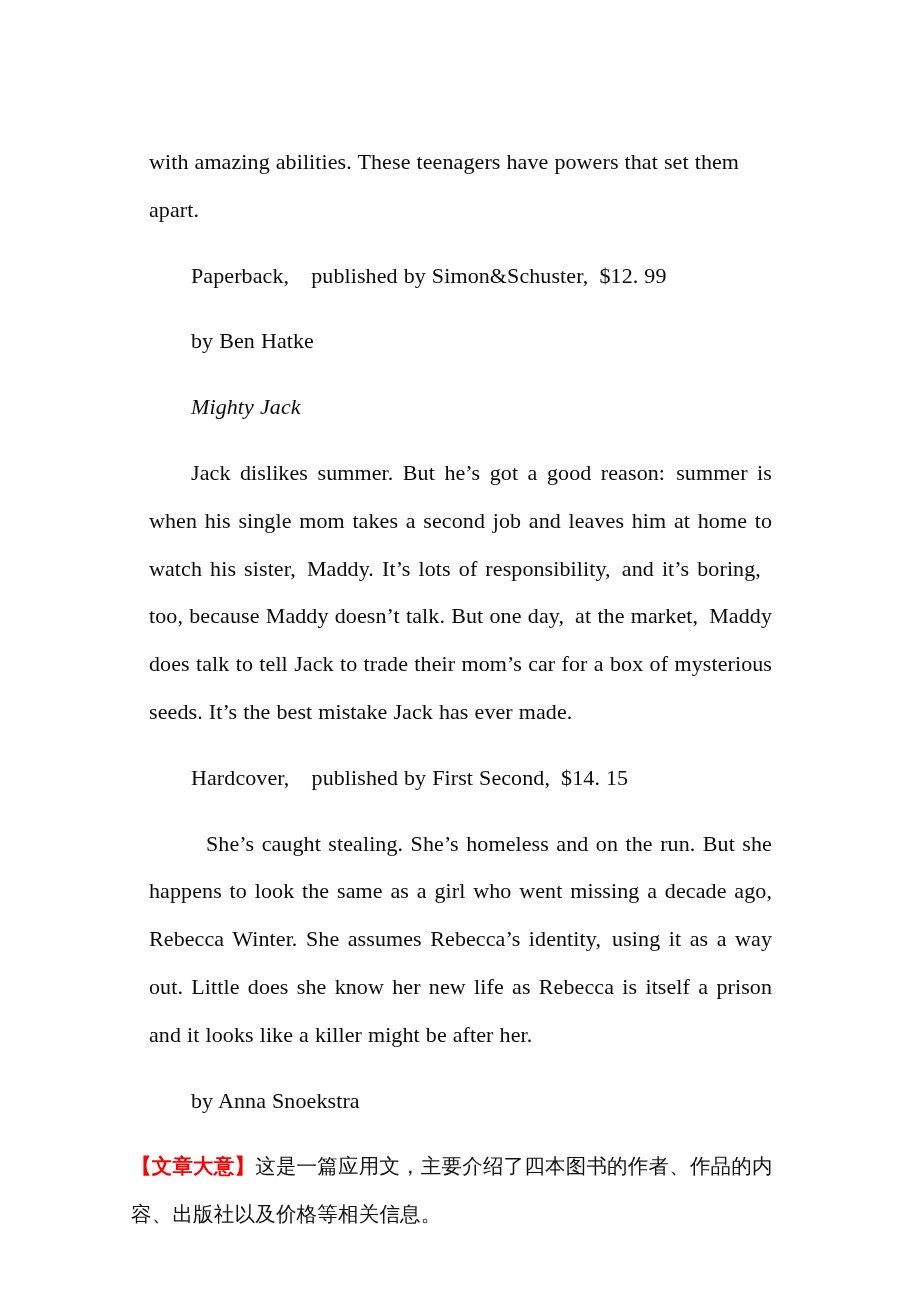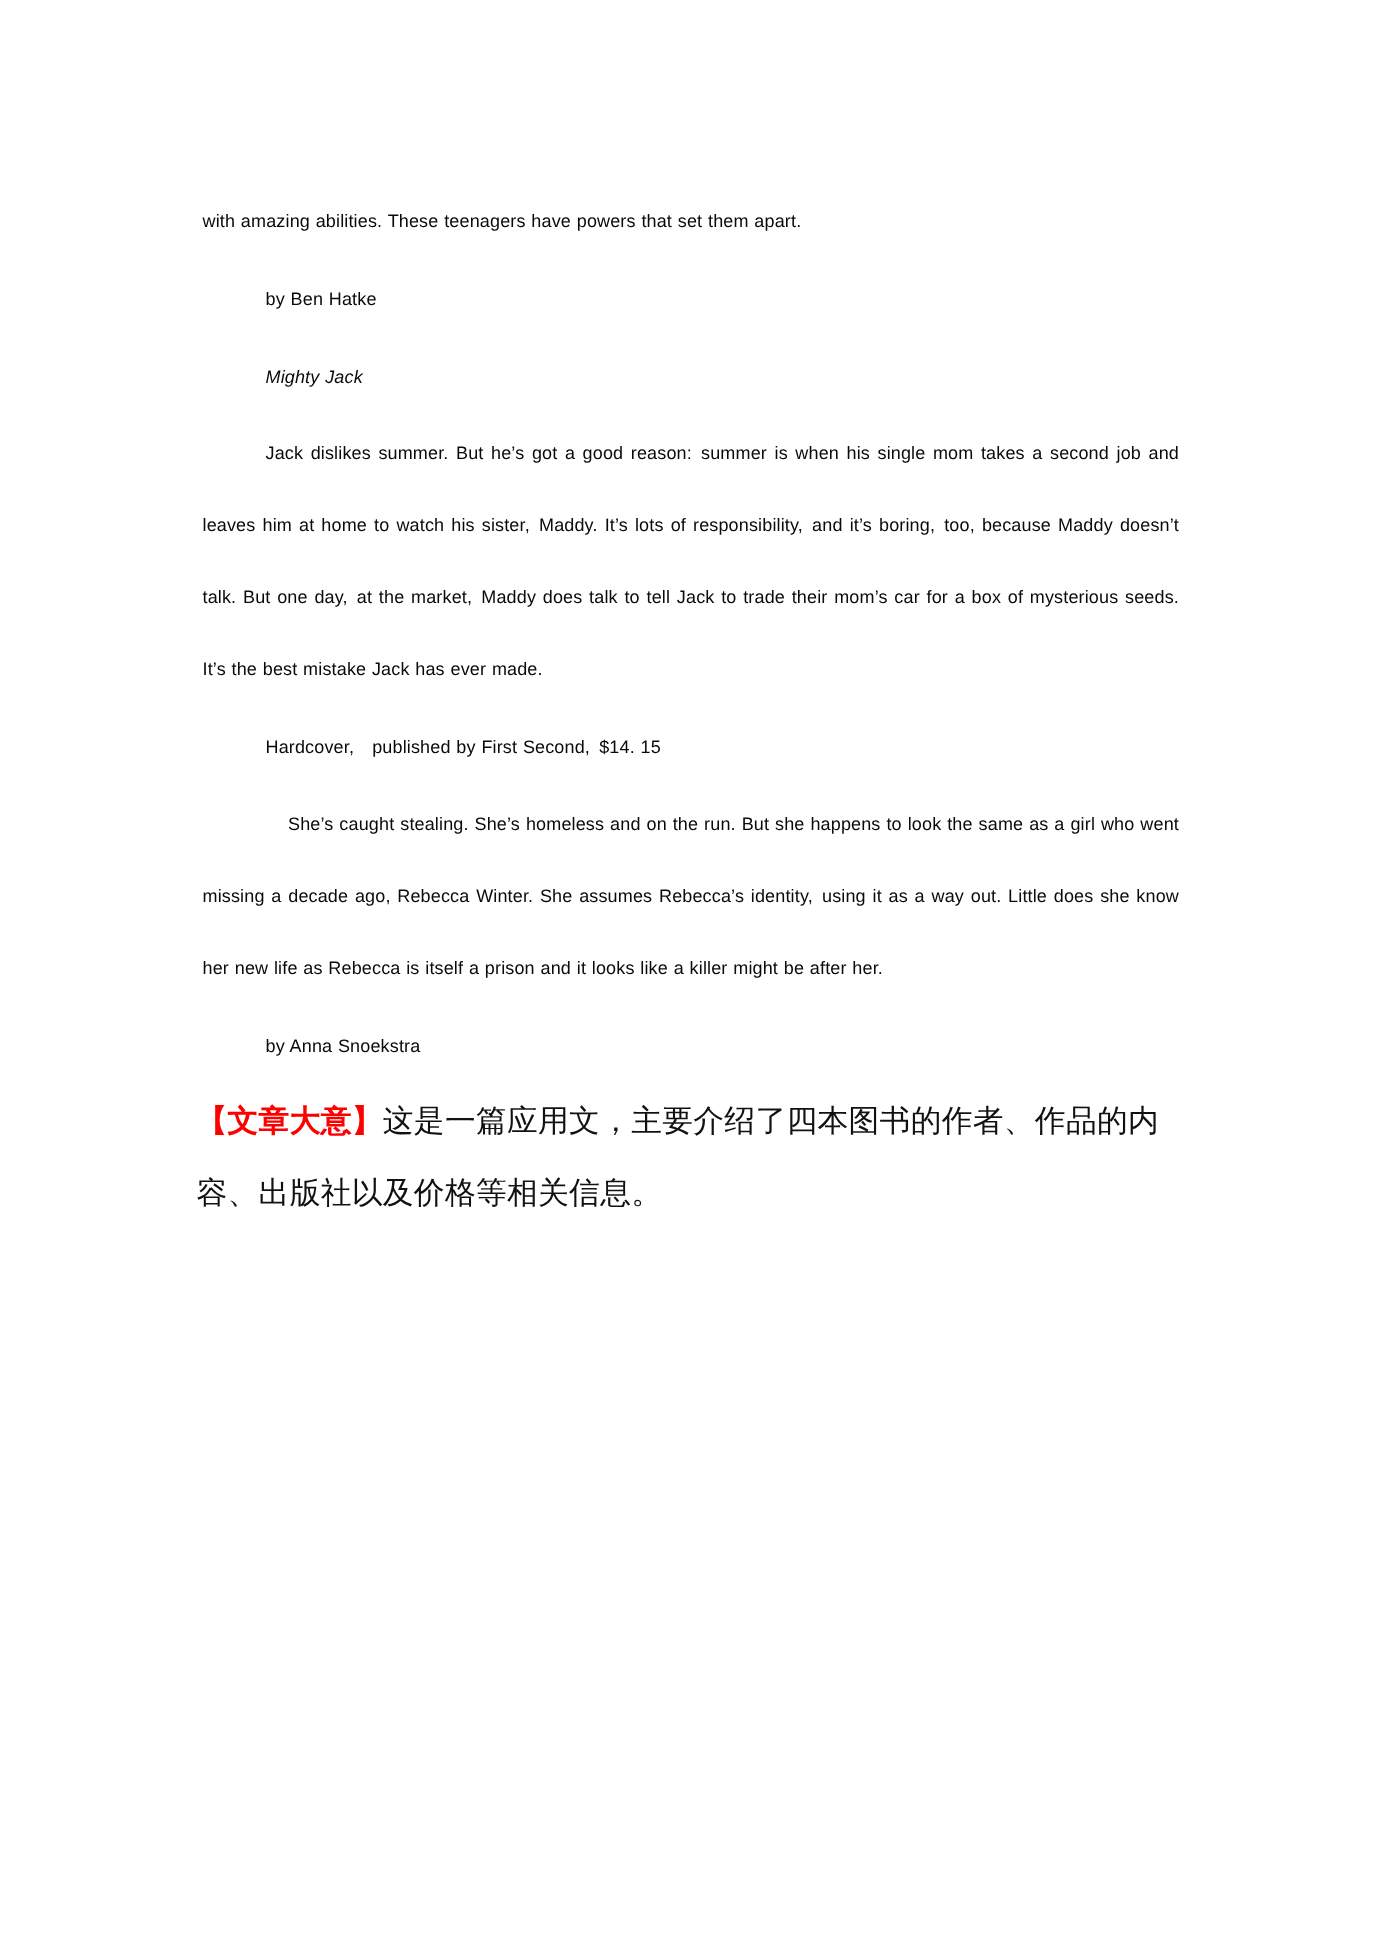--- a/index.html
+++ b/index.html
@@ -26,25 +26,25 @@
 
   .content {
     position: absolute;
     left: 131px;
     top: 120px;
     width: 659px;
   }
 
   
   .en {
-    font-family: Liberation Sans, sans-serif;
-    font-size: 12px;
+    font-family: Liberation Serif, serif;
+    font-size: 22px;
     line-height: 47.8px;
     color: #0a0a0a;
-    margin: 4px;
+    margin: 18px;
     letter-spacing: 0.1px;
     word-spacing: 0.4px;
   }
 
   .en.justify {
     text-align: justify;
     text-align-last: left;
     text-justify: inter-word;
   }
 
@@ -71,21 +71,21 @@
   }
 
   .pub-line {
     text-indent: 42px;
   }
 
   
   .cn-block {
     margin: 0;
     padding: 0;
-    font-family: Liberation Mono, monospace;
+    font-family: Liberation Sans, sans-serif;
     font-size: 20.5px;
     line-height: 48px;
     color: #111111;
     text-align: left;
     letter-spacing: 0.2px;
   }
 
   .cn-tag {
     color: #ff0000;
     font-weight: bold;
@@ -97,20 +97,21 @@
 </style>
 </head>
 <body>
 
 <div class="page">
   <div class="content">
 
     <p class="en flow">with amazing abilities. These teenagers have powers that set them apart.</p>
 
 
+    <p class="en flow pub-line">Paperback, published by Simon&amp;Schuster, $12. 99</p>
 
     <p class="en flow author-line">by Ben Hatke</p>
 
     <p class="en flow title-line">Mighty Jack</p>
 
     <p class="en justify indent-2">Jack dislikes summer. But he’s got a good reason: summer is when his single mom takes a second job and leaves him at home to watch his sister, Maddy. It’s lots of responsibility, and it’s boring, too, because Maddy doesn’t talk. But one day, at the market, Maddy does talk to tell Jack to trade their mom’s car for a box of mysterious seeds. It’s the best mistake Jack has ever made.</p>
 
     <p class="en flow pub-line">Hardcover, published by First Second, $14. 15</p>
 
 

